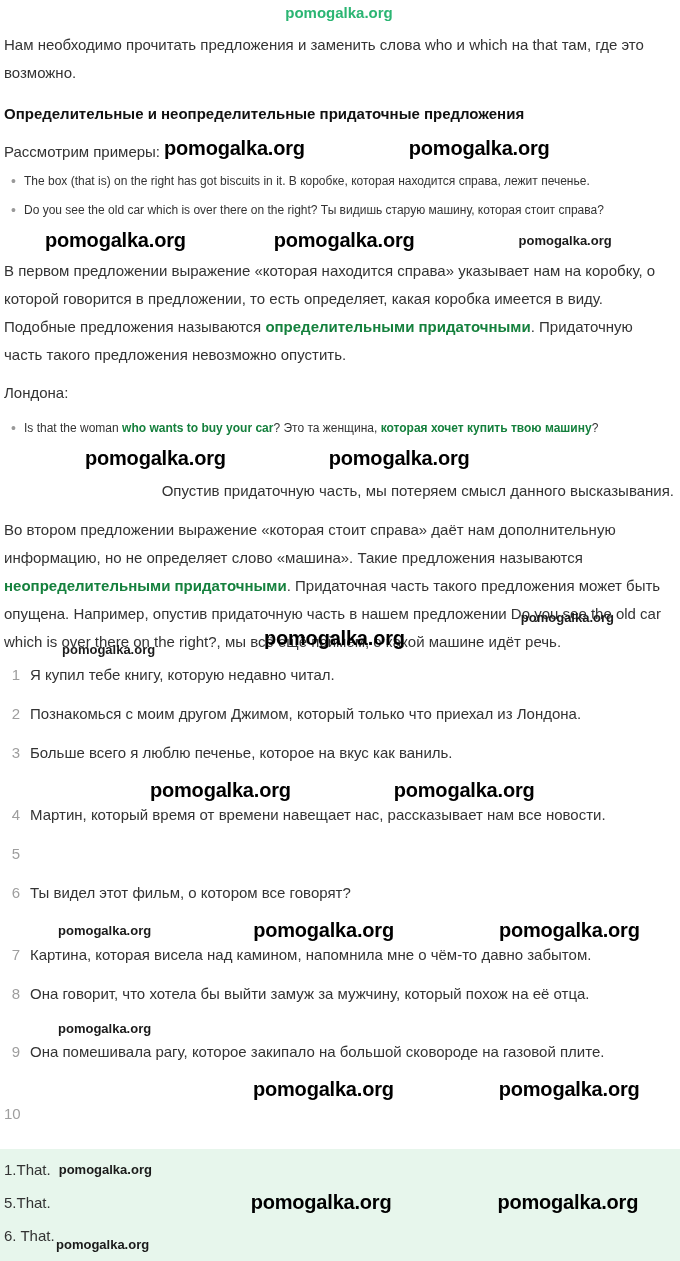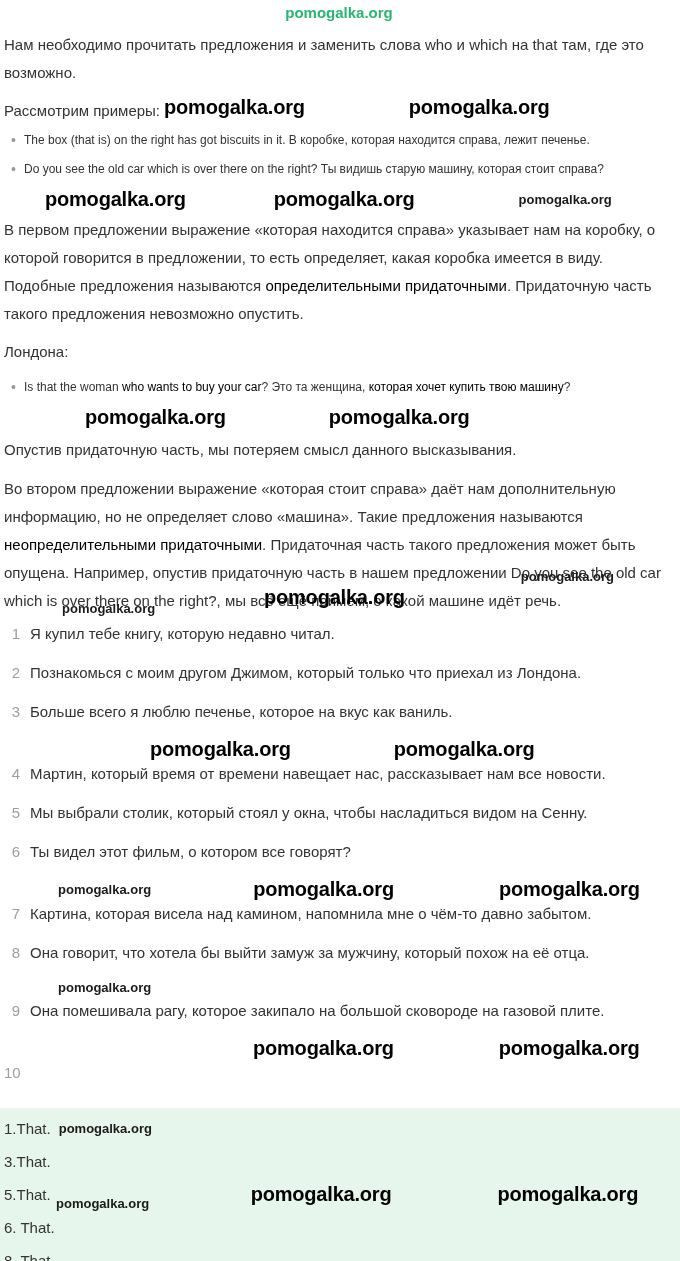--- a/index.html
+++ b/index.html
@@ -1,21 +1,21 @@
 <!DOCTYPE html>
 <html lang="ru"><head>
 <meta charset="utf-8">
 <style>
   * { box-sizing: border-box; }
   html, body { margin:0; padding:0; background:#fff; }
   body { font-family:"Liberation Sans", "DejaVu Sans", sans-serif; color:#333; }
   .page { width:680px; height:1261px; overflow:hidden; display:flex; flex-direction:column; background:#fff; }
   .content { flex:0 0 auto; padding:0 6px 0 4px; }
   p { margin:0; font-size:15px; line-height:28px; }
-  b { font-weight:400; color:#000000; }
+  b { font-weight:700; color:#15803d; }
 
   
   .wm { white-space:nowrap; color:#000; flex:none; }
   .wm-top { display:block; text-align:center; padding-top:4px; height:24px; font-size:15px; font-weight:700; color:#2bb573; }
   .wm-bold { font-size:20px; font-weight:800; letter-spacing:-0.2px; color:#000; }
   .wm-small { font-size:13px; font-weight:700; color:#1a1a1a; }
   .wm-row { display:flex; align-items:center; }
 
   .intro { margin-top:7px; }
   .heading { margin-top:13px; font-weight:700; color:#111; }
@@ -23,21 +23,21 @@
 
   ul.bullets { margin:10px 0 0 0; padding:0 0 0 20px; list-style:none; }
   ul.bullets li { position:relative; margin-bottom:7px; font-size:12px; line-height:22px; }
   ul.bullets li::before { content:"•"; position:absolute; left:-13px; top:0; color:#999; font-size:14px; }
 
   .wm-row1 { margin-top:3px; height:24px; }
   .para-defining { margin-top:5px; }
   .for-example { margin-top:10px; }
   ul.bullets.single { margin-top:10px; }
   .wm-row2 { margin-top:2px; height:24px; }
-  .para-omit { margin-top:7px; }
+  .para-omit { margin-top:7px;text-align:right; }
   .para-nondefining { margin-top:11px; margin-bottom:8px; position:relative; }
   .wm-abs-right { position:absolute; top:88px; right:60px; }
   .wm-abs-bold { position:absolute; top:108px; left:260px; }
   .wm-abs-left { position:absolute; top:120px; left:58px; }
 
   .tasks { margin-top:0; }
   .task { display:flex; margin-bottom:17px; font-size:15px; line-height:22px; }
   .task:last-child { margin-bottom:24px; }
   .task .num { width:16px; text-align:right; margin-right:10px; color:#9e9e9e; flex:none; }
   .wm-row3, .wm-row4, .wm-row6 { height:24px; margin:-3px 0 2px 0; }
@@ -56,20 +56,21 @@
 </head>
 <body>
 
 <div class="page">
   <div class="content">
 
     <span class="wm wm-top">pomogalka.org</span>
 
     <p class="intro">Нам необходимо прочитать предложения и заменить слова who и which на that там, где это возможно.</p>
 
+    <p class="heading">Определительные и неопределительные придаточные предложения</p>
 
     <div class="examples-row">
       <span>Рассмотрим примеры:</span>
       <span class="wm wm-bold ml4">pomogalka.org</span>
       <span class="wm wm-bold ml104">pomogalka.org</span>
     </div>
 
     <ul class="bullets">
       <li>The box (that is) on the right has got biscuits in it. В коробке, которая находится справа, лежит печенье.</li>
       <li>Do you see the old car which is over there on the right? Ты видишь старую машину, которая стоит справа?</li>
@@ -116,21 +117,20 @@
         <span class="wm wm-bold ml146">pomogalka.org</span>
         <span class="wm wm-bold ml103">pomogalka.org</span>
       </div>
 
       <div class="task">
           <span class="num">4</span>
           <span>Мартин, который время от времени навещает нас, рассказывает нам все новости.</span>
         </div>
       <div class="task">
           <span class="num">5</span>
-          <span>Мы выбрали столик, который стоял у окна, чтобы насладиться видом на Сенну.</span>
         </div>
       <div class="task">
           <span class="num">6</span>
           <span>Ты видел этот фильм, о котором все говорят?</span>
         </div>
 
       <div class="wm-row wm-row4">
         <span class="wm wm-small ml54">pomogalka.org</span>
         <span class="wm wm-bold ml102">pomogalka.org</span>
         <span class="wm wm-bold ml105">pomogalka.org</span>
@@ -165,23 +165,20 @@
     </div>
 
   </div>
 
   <div class="answers">
     <div class="ans-row">
       <span>1.That.</span>
       <span class="wm wm-small ml8">pomogalka.org</span>
     </div>
     <div class="ans-row">
-      <span>3.That.</span>
-    </div>
-    <div class="ans-row">
       <span>5.That.</span>
       <span class="wm wm-bold ml200">pomogalka.org</span>
       <span class="wm wm-bold ml106">pomogalka.org</span>
     </div>
     <div class="ans-row">
       <span>6. That.</span>
     </div>
     <div class="ans-row">
       <span>8. That.</span>
     </div>

